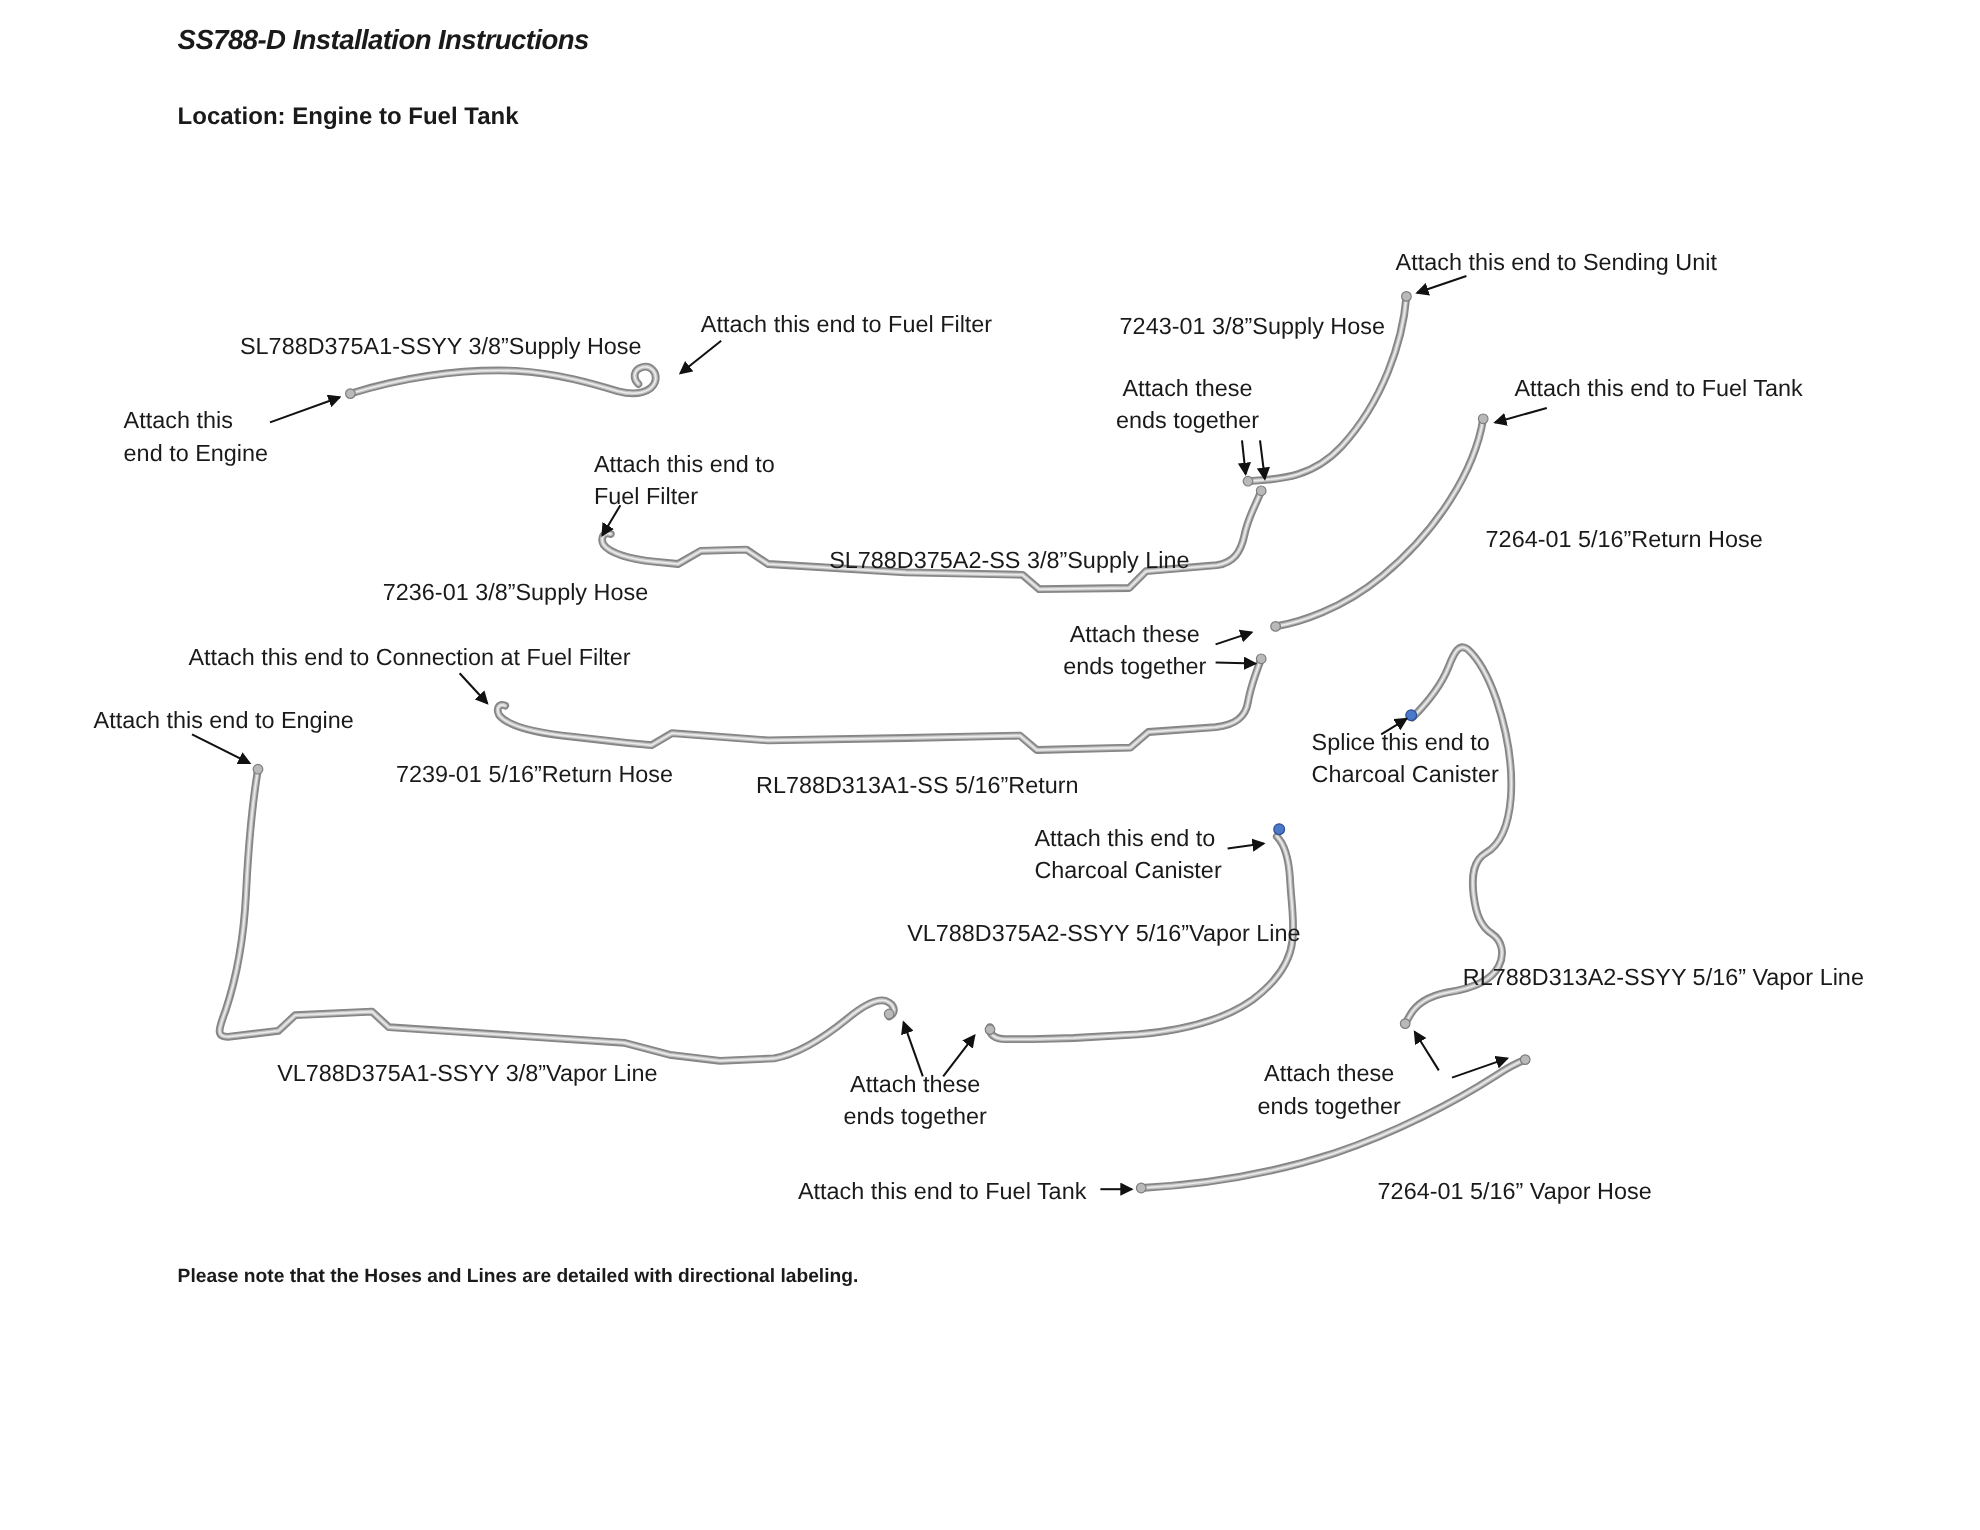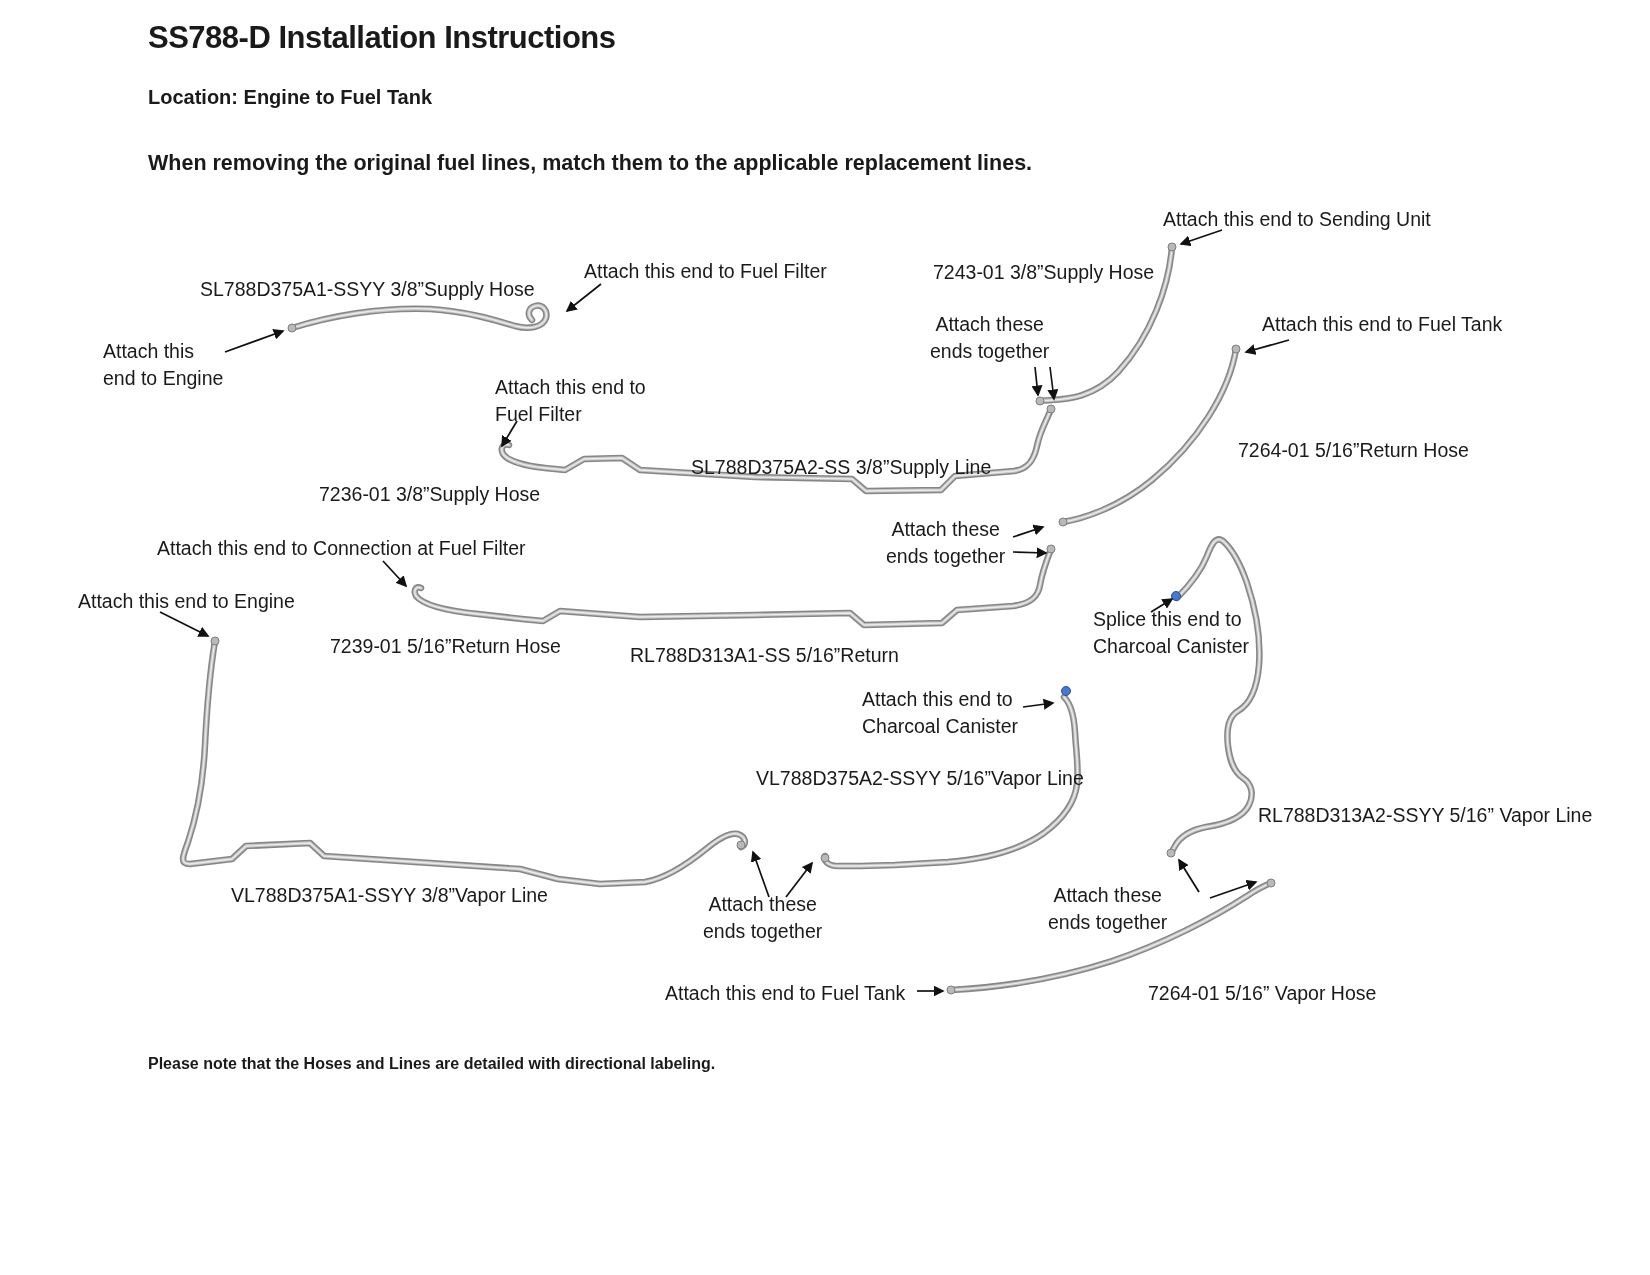--- a/index.html
+++ b/index.html
@@ -2,21 +2,21 @@
 <html><head>
 <meta charset="utf-8">
 <style>
   html,body{margin:0;padding:0;}
   body{
     width:1650px;height:1275px;background:#ffffff;position:relative;overflow:hidden;
     font-family:"Liberation Sans", sans-serif;color:#1a1a1a;
   }
   .stage{position:absolute;inset:0;}
   svg.diagram{position:absolute;left:0;top:0;}
-  .page-title{position:absolute;left:148px;top:20px;font-size:31px;font-weight:bold;letter-spacing:-0.5px;}
+  .page-title{position:absolute;left:148px;top:20px;font-size:23px;font-weight:bold;letter-spacing:-0.5px;font-style:italic;}
   .location{position:absolute;left:148px;top:86px;font-size:20px;font-weight:bold;}
   .intro{position:absolute;left:148px;top:151px;font-size:21.5px;font-weight:bold;}
   .footer{position:absolute;left:148px;top:1049px;font-size:16px;font-weight:bold;line-height:29px;}
   .dlabel{position:absolute;font-size:19.5px;line-height:1.38;white-space:pre-line;}
   .dlabel.center{text-align:center;}
   .t1{fill:none;stroke:#868686;stroke-width:6.5;stroke-linecap:round;stroke-linejoin:round;}
   .t2{fill:none;stroke:#c3c3c3;stroke-width:3.4;stroke-linecap:round;stroke-linejoin:round;}
   .t3{fill:none;stroke:#ebebeb;stroke-width:1.3;stroke-linecap:round;stroke-linejoin:round;}
   .arrow{stroke:#111111;stroke-width:1.7;fill:none;}
   .conn{fill:#b9b9b9;stroke:#7e7e7e;stroke-width:1;}
@@ -120,21 +120,20 @@
     <line class="arrow" x1="1023" y1="707" x2="1053" y2="703" marker-end="url(#ah)"></line>
     <line class="arrow" x1="769" y1="897" x2="753" y2="852" marker-end="url(#ah)"></line>
     <line class="arrow" x1="786" y1="897" x2="812" y2="863" marker-end="url(#ah)"></line>
     <line class="arrow" x1="1199" y1="892" x2="1179" y2="860" marker-end="url(#ah)"></line>
     <line class="arrow" x1="1210" y1="898" x2="1256" y2="882" marker-end="url(#ah)"></line>
     <line class="arrow" x1="917" y1="991" x2="943" y2="991" marker-end="url(#ah)"></line>
   </svg>
 
   <div class="page-title">SS788-D Installation Instructions</div>
   <div class="location">Location: Engine to Fuel Tank</div>
-  <div class="intro">When removing the original fuel lines, match them to the applicable replacement lines.</div>
 
   <div class="dlabel" style="left:1163px;top:206px;">Attach this end to Sending Unit</div>
   <div class="dlabel" style="left:933px;top:259px;">7243-01 3/8”Supply Hose</div>
   <div class="dlabel" style="left:584px;top:258px;">Attach this end to Fuel Filter</div>
   <div class="dlabel" style="left:200px;top:276px;">SL788D375A1-SSYY 3/8”Supply Hose</div>
   <div class="dlabel" style="left:103px;top:338px;">Attach this
 end to Engine</div>
   <div class="dlabel center" style="left:930px;top:311px;">Attach these
 ends together</div>
   <div class="dlabel" style="left:1262px;top:311px;">Attach this end to Fuel Tank</div>
@@ -147,21 +146,21 @@
 ends together</div>
   <div class="dlabel" style="left:157px;top:535px;">Attach this end to Connection at Fuel Filter</div>
   <div class="dlabel" style="left:78px;top:588px;">Attach this end to Engine</div>
   <div class="dlabel" style="left:1093px;top:606px;">Splice this end to
 Charcoal Canister</div>
   <div class="dlabel" style="left:330px;top:633px;">7239-01 5/16”Return Hose</div>
   <div class="dlabel" style="left:630px;top:642px;">RL788D313A1-SS 5/16”Return</div>
   <div class="dlabel" style="left:862px;top:686px;">Attach this end to
 Charcoal Canister</div>
   <div class="dlabel" style="left:728px;top:765px;margin-left:28px;">VL788D375A2-SSYY 5/16”Vapor Line</div>
-  <div class="dlabel" style="left:1219px;top:802px;margin-left:39px;">RL788D313A2-SSYY 5/16” Vapor Line</div>
+  <div class="dlabel" style="left:1219px;top:802px;">RL788D313A2-SSYY 5/16” Vapor Line</div>
   <div class="dlabel" style="left:185px;top:882px;margin-left:46px;">VL788D375A1-SSYY 3/8”Vapor Line</div>
   <div class="dlabel center" style="left:703px;top:891px;">Attach these
 ends together</div>
   <div class="dlabel center" style="left:1048px;top:882px;">Attach these
 ends together</div>
   <div class="dlabel" style="left:665px;top:980px;">Attach this end to Fuel Tank</div>
   <div class="dlabel" style="left:1148px;top:980px;">7264-01 5/16” Vapor Hose</div>
 
   <div class="footer">
     <div>Please note that the Hoses and Lines are detailed with directional labeling.</div>

